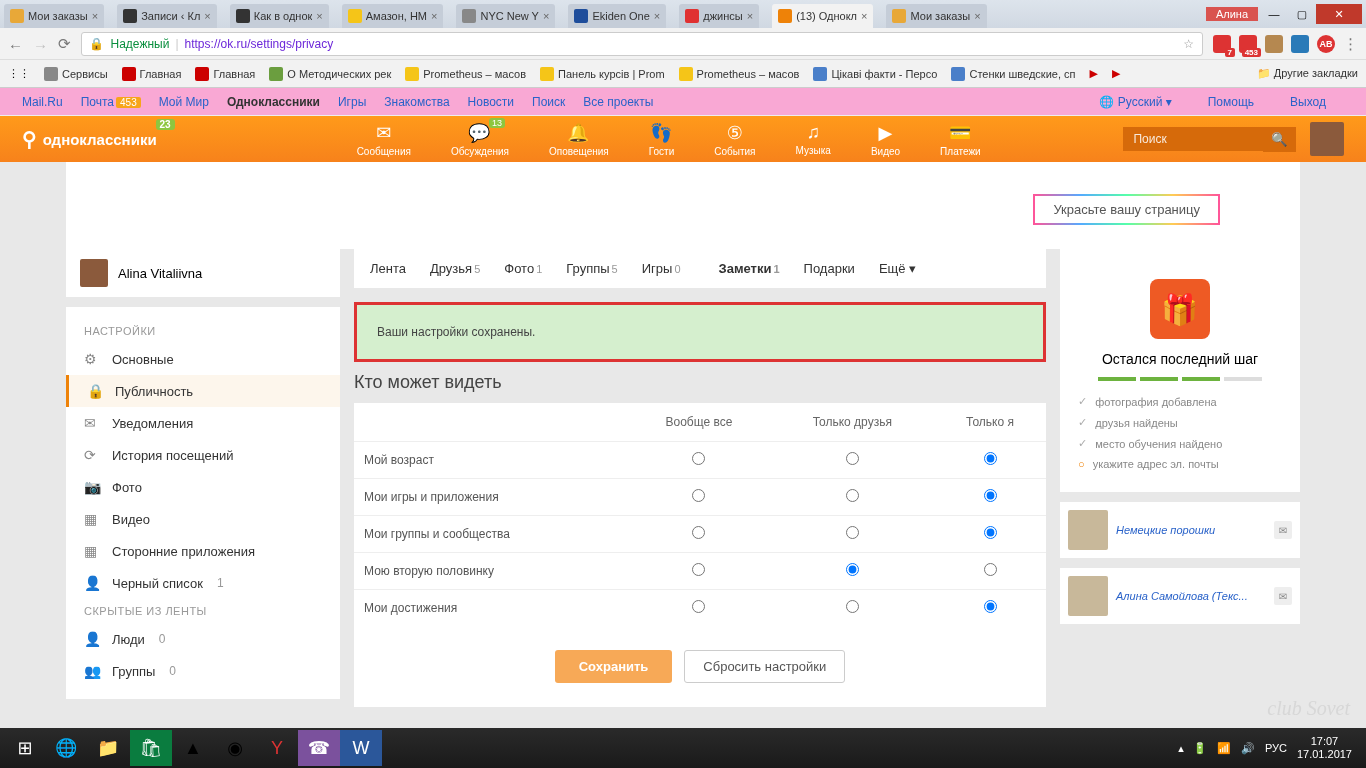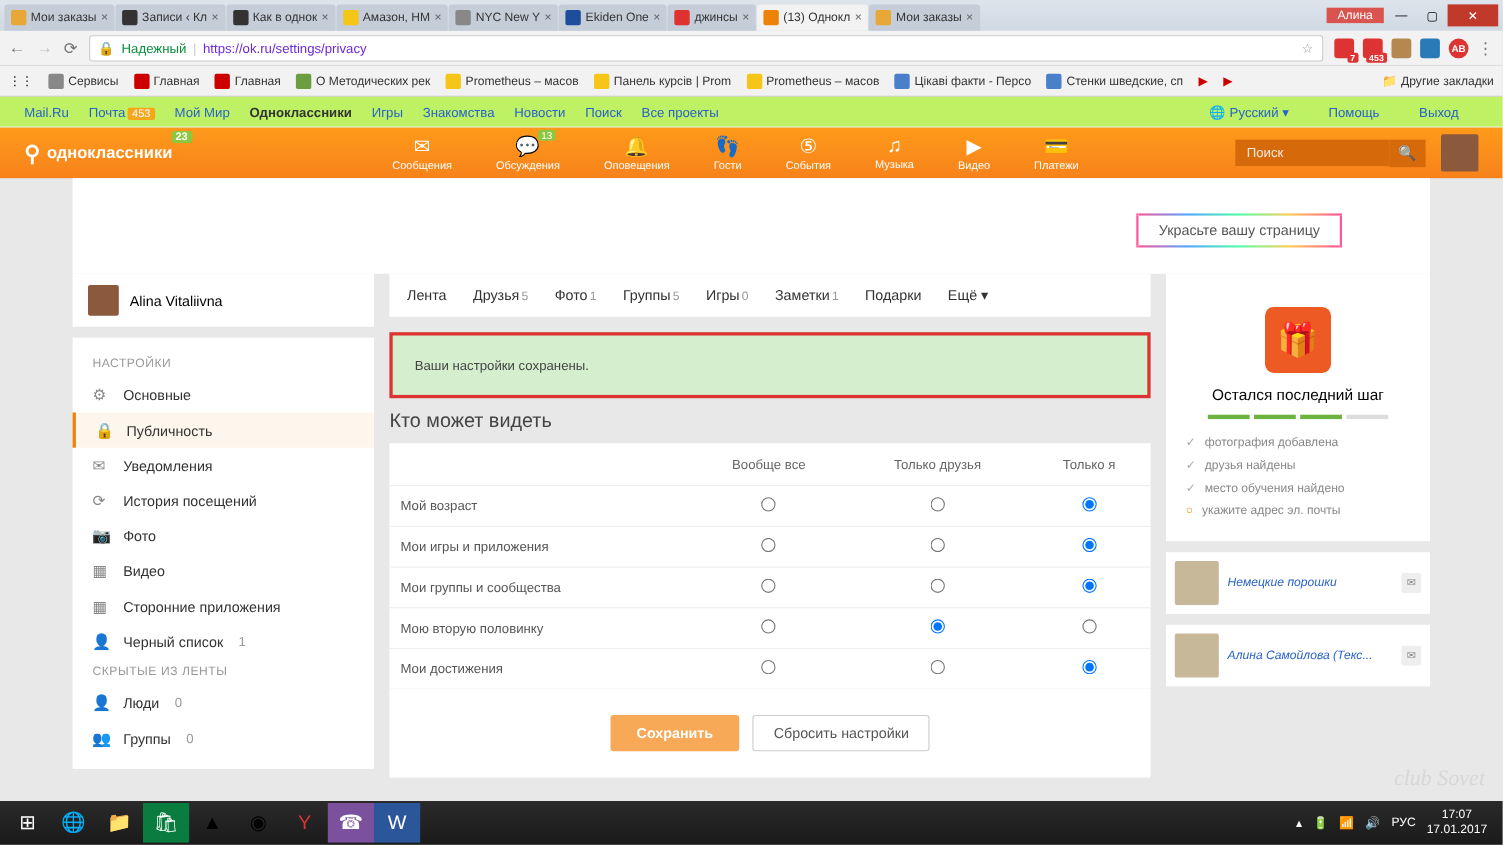--- a/index.html
+++ b/index.html
@@ -1,20 +1,20 @@
 <!DOCTYPE html>
 <html><head>
 <meta charset="utf-8">
 <style>
 * { margin: 0; padding: 0; box-sizing: border-box; font-family: Arial, sans-serif; }
 body { background: #e8e8e8; width: 1366px; height: 768px; overflow: hidden; }
 
 
 .window-titlebar { height: 28px; background: linear-gradient(#dde4ec, #d0d8e2); display: flex; align-items: center; padding: 0 4px; font-size: 11px; }
-.tab-strip { display: flex; flex: 1; gap: 0; height: 24px; margin-top: 4px; }
+.tab-strip { display: flex; flex: 1; gap: 12px; height: 24px; margin-top: 4px; }
 .tab { display: flex; align-items: center; padding: 0 6px; background: #c5cdd8; border-radius: 3px 3px 0 0; margin-right: 1px; font-size: 11px; max-width: 120px; gap: 4px; cursor: pointer; }
 .tab.active { background: #f2f2f2; }
 .tab-favicon { width: 14px; height: 14px; flex-shrink: 0; border-radius: 2px; }
 .tab-title { white-space: nowrap; overflow: hidden; text-overflow: ellipsis; flex: 1; color: #333; }
 .tab-close { font-size: 11px; color: #666; cursor: pointer; }
 .win-user { background: #d9534f; color: #fff; padding: 1px 10px; font-size: 11px; margin-right: 2px; }
 .win-btn { width: 28px; height: 20px; display: flex; align-items: center; justify-content: center; cursor: pointer; font-size: 11px; }
 .win-close { background: #c0392b; color: #fff; width: 46px; }
 
 .addr-bar { height: 32px; background: #f2f2f2; display: flex; align-items: center; padding: 0 8px; gap: 10px; border-bottom: 1px solid #ddd; }
@@ -24,21 +24,21 @@
 .url-text { color: #6d28d9; }
 .ext-icons { display: flex; gap: 8px; align-items: center; }
 .ext-ic { width: 18px; height: 18px; border-radius: 3px; display: flex; align-items: center; justify-content: center; font-size: 9px; font-weight: bold; color: #fff; position: relative; }
 .badge-count { position: absolute; bottom: -4px; right: -4px; background: #d33; color: #fff; font-size: 8px; padding: 0 3px; border-radius: 2px; }
 
 .bookmarks-bar { height: 28px; background: #f2f2f2; display: flex; align-items: center; padding: 0 8px; gap: 14px; font-size: 11px; border-bottom: 1px solid #ccc; }
 .bookmark { display: flex; align-items: center; gap: 4px; color: #333; cursor: pointer; white-space: nowrap; }
 .bk-ic { width: 14px; height: 14px; border-radius: 2px; flex-shrink: 0; }
 
 
-.mailru-bar { height: 28px; background: #bef264; display: flex; align-items: center; padding: 0 22px; font-size: 12px; border-bottom: 1px solid #eee; }
+.mailru-bar { height: 28px; background: #f9a8d4; display: flex; align-items: center; padding: 0 22px; font-size: 12px; border-bottom: 1px solid #eee; }
 .mr-link { color: #2962c9; margin-right: 18px; cursor: pointer; }
 .mr-link.active { color: #333; font-weight: 600; }
 .mr-badge { background: #f7a51a; color: #fff; padding: 0 4px; border-radius: 2px; font-size: 10px; margin-left: 2px; }
 .mr-right { margin-left: auto; display: flex; gap: 18px; align-items: center; }
 
 
 .ok-header { height: 46px; background: linear-gradient(#ff9a1a, #f7821b); display: flex; align-items: center; padding: 0 22px; color: #fff; }
 .ok-logo { display: flex; align-items: center; gap: 6px; font-size: 15px; font-weight: bold; position: relative; }
 .ok-logo-badge { position: absolute; top: -8px; right: -18px; background: #8dc63f; color: #fff; font-size: 10px; padding: 0 4px; border-radius: 3px; }
 .ok-nav { display: flex; margin-left: 200px; gap: 40px; }
@@ -67,21 +67,21 @@
 .settings-menu { background: #fff; margin-top: 10px; padding: 12px 0; }
 .menu-header { font-size: 11px; color: #999; padding: 6px 18px; letter-spacing: 0.5px; }
 .menu-item { display: flex; align-items: center; gap: 12px; padding: 8px 18px; font-size: 13px; color: #333; cursor: pointer; }
 .menu-item.active { border-left: 3px solid #ee8208; background: #fdf6ec; }
 .menu-ic { width: 16px; color: #888; font-size: 14px; }
 .menu-count { color: #999; font-size: 12px; margin-left: 2px; }
 
 .tabs-row { background: #fff; padding: 12px 16px; display: flex; gap: 24px; font-size: 13px; }
 .ptab { color: #333; cursor: pointer; }
 .ptab .ct { color: #999; margin-left: 2px; font-size: 11px; }
-.ptab.active-sub { font-weight: 400; }
+.ptab.active-sub { font-weight: 700; margin-left: 14px; }
 
 .success-box { background: #d5efce; border: 3px solid #d33; padding: 20px; margin: 14px 0 10px; font-size: 12px; color: #444; }
 
 .section-title { font-size: 18px; color: #444; margin: 8px 0 10px; }
 
 .privacy-table { background: #fff; width: 100%; border-collapse: collapse; font-size: 12px; }
 .privacy-table th { font-weight: normal; color: #666; padding: 12px 10px; text-align: center; }
 .privacy-table th:first-child { text-align: left; }
 .privacy-table td { padding: 10px; border-top: 1px solid #eee; color: #555; }
 .privacy-table td:first-child { text-align: left; }

